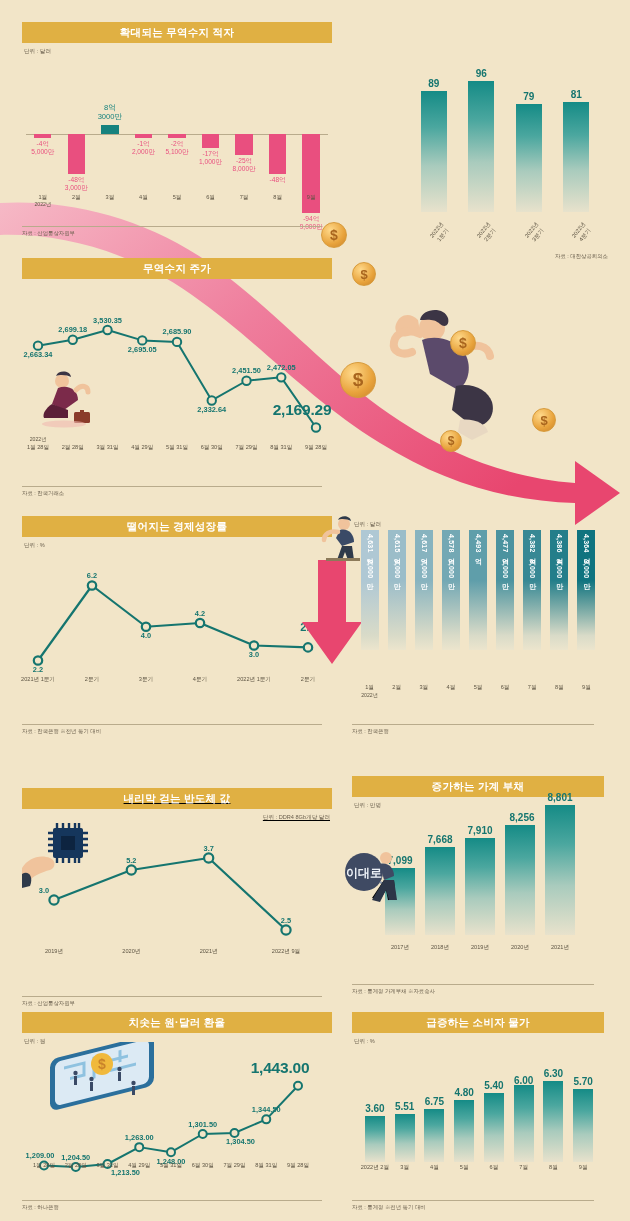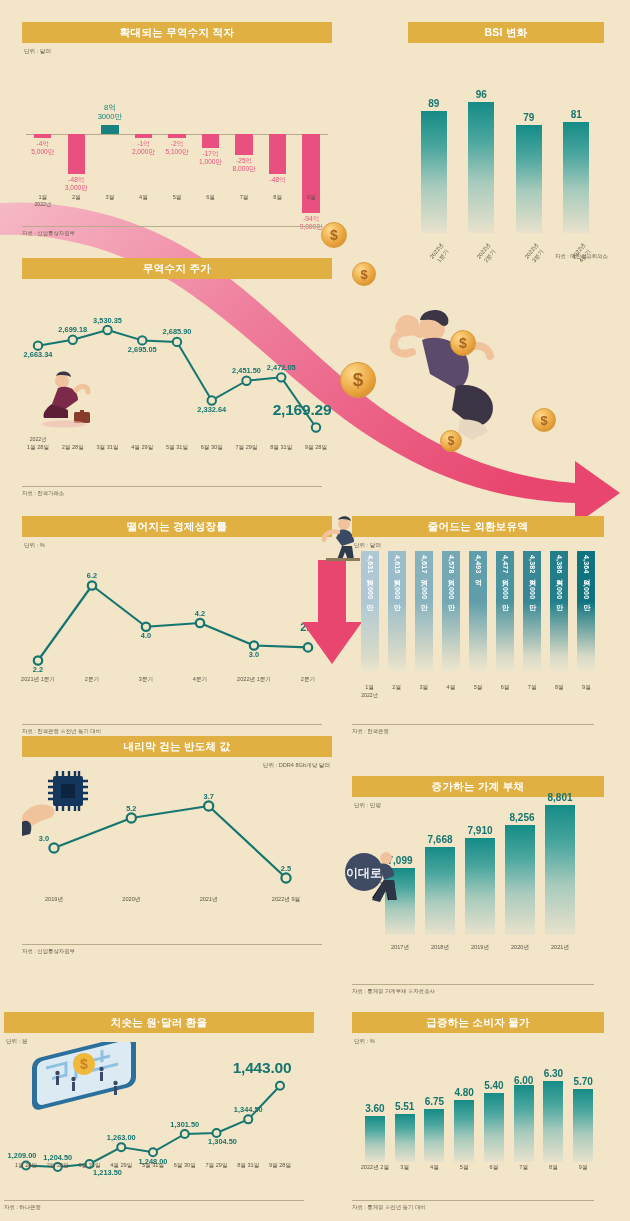--- a/index.html
+++ b/index.html
@@ -186,21 +186,20 @@
           <div class="barlab" style="left:168.55555555555554px; top:132px; width:40px;">6월</div>
           <div class="barlab" style="left:202.11111111111111px; top:132px; width:40px;">7월</div>
           <div class="barlab" style="left:235.66666666666669px; top:132px; width:40px;">8월</div>
           <div class="barlab" style="left:269.22222222222223px; top:132px; width:40px;">9월</div>
         </div>
     </div>
     <div class="source" style="left:0; top:204px; width:300px;">자료 : 산업통상자원부</div>
   </div>
 
   <div class="panel" style="left:408px; top:22px; width:196px; height:235px;">
-    <div class="titlebar">BSI 변화</div>
     <div class="plot" style="height:190px; margin-top:22px;">
       <div id="bsi-bars">
           <div class="bar" style="left:12.75px; bottom:22px; width:26px; height:121.36363636363636px;"></div>
           <div class="barval" style="left:3.75px; width:44px; bottom:145.36363636363637px;">89</div>
           <div class="barlab rot" style="left:7.75px; top:184px; width:36px;">
             <div>2022년</div>
             <div>1분기</div>
           </div>
           <div class="bar" style="left:60.25px; bottom:22px; width:26px; height:130.9090909090909px;"></div>
           <div class="barval" style="left:51.25px; width:44px; bottom:154.9090909090909px;">96</div>
@@ -317,21 +316,20 @@
   <svg class="deco" style="left:312px; top:512px; width:56px; height:56px;" viewBox="0 0 56 56">
     <circle cx="32" cy="12" r="6" fill="#f0c39c"></circle>
     <path d="M26,8 C28,3 38,3 39,9 C36,7 29,6 26,8 Z" fill="#2f3a4a"></path>
     <path d="M28,18 C36,16 42,22 42,30 L30,34 L24,26 Z" fill="#3a4a66"></path>
     <path d="M30,34 L40,34 L42,48 L36,48 L33,40 L30,48 L25,48 Z" fill="#2f3a4a"></path>
     <path d="M26,20 C18,18 12,22 12,28" fill="none" stroke="#f0c39c" stroke-width="4.5" stroke-linecap="round"></path>
     <rect x="14" y="46" width="34" height="3" fill="#8c7a5a"></rect>
   </svg>
 
   <div class="panel" style="left:352px; top:516px; width:252px; height:220px;">
-    <div class="titlebar">줄어드는 외환보유액</div>
     <div class="unit">단위 : 달러</div>
     <div class="plot" style="height:145px; margin-top:4px;">
       <div id="fx-bars">
           <div style="position:absolute; left:8.555555555555557px; bottom:28px; width:18px; height:120px;
        background:linear-gradient(to bottom, rgb(175,200,212) 0%, rgb(175,200,212) 42%, #d9dbc8 88%, #ece5cd 100%);"></div>
           <div class="vlab" style="left:12.555555555555557px; bottom:30px; height:114px;">4,631억2,000만</div>
           <div style="position:absolute; left:35.666666666666664px; bottom:28px; width:18px; height:120px;
        background:linear-gradient(to bottom, rgb(155,189,201) 0%, rgb(155,189,201) 42%, #d9dbc8 88%, #ece5cd 100%);"></div>
           <div class="vlab" style="left:39.666666666666664px; bottom:30px; height:114px;">4,615억3,000만</div>
           <div style="position:absolute; left:62.77777777777777px; bottom:28px; width:18px; height:120px;
@@ -364,21 +362,21 @@
         <div class="barlab" style="left:82.88888888888889px; top:168px; width:32px;">4월</div>
         <div class="barlab" style="left:110px; top:168px; width:32px;">5월</div>
         <div class="barlab" style="left:137.1111111111111px; top:168px; width:32px;">6월</div>
         <div class="barlab" style="left:164.2222222222222px; top:168px; width:32px;">7월</div>
         <div class="barlab" style="left:191.33333333333331px; top:168px; width:32px;">8월</div>
         <div class="barlab" style="left:218.44444444444443px; top:168px; width:32px;">9월</div>
       </div>
     <div class="source" style="left:0; top:208px; width:242px;">자료 : 한국은행</div>
   </div>
 
-  <div class="panel" style="left:22px; top:736px; width:310px; height:220px;">
+  <div class="panel" style="left:22px; top:788px; width:310px; height:220px;text-decoration:underline;">
     <div class="titlebar">내리막 걷는 반도체 값</div>
     <div class="unit right">단위 : DDR4 8Gb개당 달러</div>
     <div class="plot" style="height:140px; margin-top:2px;">
       <svg class="lnsvg" width="310" height="140" viewBox="0 0 310 140" id="semi-svg">
           <path d="M32,76 L109.33333333333333,46 L186.66666666666666,33.999999999999986 L264,105.99999999999999" fill="none" stroke="#15756f" stroke-width="2.2" stroke-linejoin="round"></path>
           <circle cx="32" cy="76" r="4.6" fill="#f2e5c8" stroke="#15756f" stroke-width="2.2"></circle>
           <circle cx="109.33333333333333" cy="46" r="4.6" fill="#f2e5c8" stroke="#15756f" stroke-width="2.2"></circle>
           <circle cx="186.66666666666666" cy="33.999999999999986" r="4.6" fill="#f2e5c8" stroke="#15756f" stroke-width="2.2"></circle>
           <circle cx="264" cy="105.99999999999999" r="4.6" fill="#f2e5c8" stroke="#15756f" stroke-width="2.2"></circle>
         </svg>
@@ -443,21 +441,21 @@
     <div id="debt-xlabels">
         <div class="barlab" style="left:28px; top:168px; width:40px;">2017년</div>
         <div class="barlab" style="left:68px; top:168px; width:40px;">2018년</div>
         <div class="barlab" style="left:108px; top:168px; width:40px;">2019년</div>
         <div class="barlab" style="left:148px; top:168px; width:40px;">2020년</div>
         <div class="barlab" style="left:188px; top:168px; width:40px;">2021년</div>
       </div>
     <div class="source" style="left:0; top:208px; width:242px;">자료 : 통계청 가계부채 ※자료송사</div>
   </div>
 
-  <div class="panel" style="left:4px; top:1012px; width:310px; height:200px;">
+  <div class="panel" style="left:22px; top:1012px; width:310px; height:200px;">
     <div class="titlebar">치솟는 원·달러 환율</div>
     <div class="unit">단위 : 원</div>
     <div class="plot" style="height:140px; margin-top:4px;">
       <svg class="lnsvg" width="310" height="140" viewBox="0 0 310 140" id="fxr-svg">
           <path d="M22,115.52592592592593 L53.75,117.05925925925926 L85.5,113.99259259259259 L117.25,97.12592592592593 L149,102.23703703703704 L180.75,84.00740740740741 L212.5,82.98518518518519 L244.25,69.35555555555555 L276,35.7925925925926" fill="none" stroke="#15756f" stroke-width="2" stroke-linejoin="round"></path>
           <circle cx="22" cy="115.52592592592593" r="4" fill="#f2e5c8" stroke="#15756f" stroke-width="2"></circle>
           <circle cx="53.75" cy="117.05925925925926" r="4" fill="#f2e5c8" stroke="#15756f" stroke-width="2"></circle>
           <circle cx="85.5" cy="113.99259259259259" r="4" fill="#f2e5c8" stroke="#15756f" stroke-width="2"></circle>
           <circle cx="117.25" cy="97.12592592592593" r="4" fill="#f2e5c8" stroke="#15756f" stroke-width="2"></circle>
           <circle cx="149" cy="102.23703703703704" r="4" fill="#f2e5c8" stroke="#15756f" stroke-width="2"></circle>

